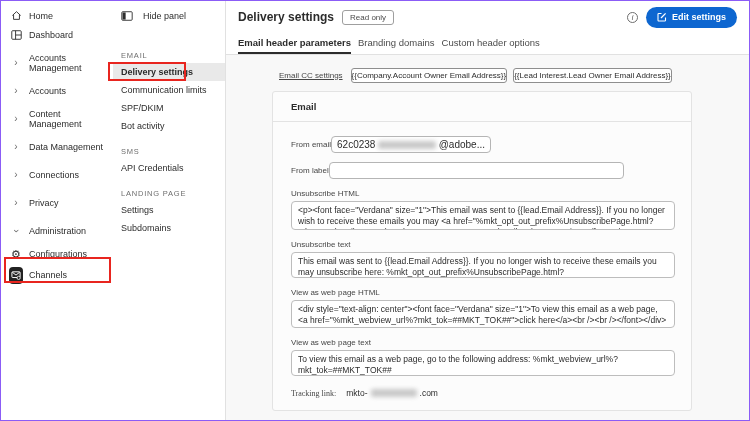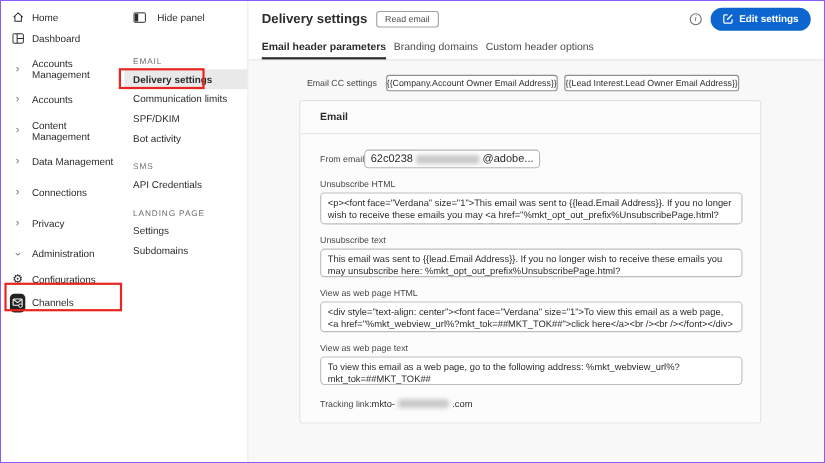--- a/index.html
+++ b/index.html
@@ -34,21 +34,21 @@
   .badge { font-size:8px; color:#4b4b4b; border:1px solid #9f9f9f; border-radius:3px; padding:2px 7px; }
   .spacer { flex:1; }
   .info-ic { width:11px; height:11px; border:1px solid #6e6e6e; border-radius:50%; font-size:7px; color:#464646; display:flex; align-items:center; justify-content:center; font-style:italic; cursor:pointer; }
   .edit-btn { background:#0d66d0; color:#fff; border:none; border-radius:11px; height:21px; padding:0 11px; font-size:9px; font-weight:bold; display:flex; align-items:center; gap:5px; cursor:pointer; font-family:"Liberation Sans", sans-serif; }
   .tabs { background:#fff; display:flex; gap:7px; padding:0 12px; height:22px; border-bottom:1px solid #e1e1e1; }
   .tab { font-size:9.5px; color:#4b4b4b; display:flex; align-items:center; border-bottom:2px solid transparent; cursor:pointer; }
   .tab.active { font-weight:bold; color:#2c2c2c; border-bottom-color:#2c2c2c; }
 
   .content { flex:1; overflow:hidden; }
   .cc-row { display:flex; align-items:center; gap:6px; margin:12px 0 0 53px; height:16px; }
-  .cc-label { font-size:8px; color:#464646; margin-right:2px; }
+  .cc-label { font-size:8px; color:#464646; margin-right:2px;text-decoration:underline; }
   .pill { border:1px solid #8e8e8e; border-radius:3px; background:#fff; font-size:8px; color:#2c2c2c; padding:2px 0; white-space:nowrap; cursor:default; }
 
   .card { margin:8px 0 0 46px; width:420px; background:#fcfcfc; border:1px solid #e3e3e3; border-radius:3px; }
   .card-title { height:30px; display:flex; align-items:center; padding:0 18px; font-size:9.5px; font-weight:bold; border-bottom:1px solid #e3e3e3; }
   .card-body { padding:2px 18px 12px 18px; }
 
   .frow { display:flex; align-items:center; margin-top:12px; }
   .flabel { font-size:8px; color:#464646; min-width:34px; white-space:nowrap; }
   .tinput { border:1px solid #b5b5b5; border-radius:4px; background:#fff; height:17px; font-size:10px; padding:0 5px; display:flex; align-items:center; overflow:hidden; white-space:nowrap; font-family:"Liberation Sans", sans-serif; color:#2c2c2c; }
   .from-email-input { width:160px; }
@@ -59,21 +59,21 @@
 
   .fgroup { margin-top:10px; }
   .glabel { font-size:8px; color:#464646; margin-bottom:3px; }
   .tarea { border:1px solid #bdbdbd; border-radius:4px; background:#fff; width:384px; padding:3px 6px; font-size:8.5px; line-height:11px; color:#2c2c2c; overflow:hidden; overflow-wrap:anywhere; word-break:break-word; }
   .h-unsub-html { height:29px; }
   .h-unsub-text { height:26px; }
   .h-web-html { height:28px; }
   .h-web-text { height:26px; }
 
   .track-row { display:flex; align-items:center; margin-top:12px; font-size:8.5px; }
-  .track-label { font-size:8px; color:#464646; margin-right:0; }
+  .track-label { font-size:8px; color:#464646; margin-right:10px;font-family:Liberation Serif, serif; }
 
   .anno { position:absolute; border:2px solid #e8251f; pointer-events:none; }
   .anno-delivery { left:107px; top:61px; width:78px; height:19px; }
   .anno-channels { left:3px; top:256px; width:107px; height:26px; }
 
   svg { display:block; }
 </style>
 </head>
 <body>
 
@@ -195,21 +195,21 @@
       <span>Settings</span>
     </div>
     <div class="prow">
       <span>Subdomains</span>
     </div>
   </nav>
 
   <main class="main">
     <header class="mhead">
       <span class="mtitle">Delivery settings</span>
-      <span class="badge">Read email</span>
+      <span class="badge">Read only</span>
       <span class="spacer"></span>
       <span class="info-ic">i</span>
       <button class="edit-btn">
         <span>
           <svg width="10" height="10" viewBox="0 0 10 10">
               <path d="M8.5 5.5 V8.2 A0.8 0.8 0 0 1 7.7 9 H1.8 A0.8 0.8 0 0 1 1 8.2 V2.3 A0.8 0.8 0 0 1 1.8 1.5 H4.5" fill="none" stroke="#fff" stroke-width="1.1"></path>
               <path d="M4 6 8.6 1.4" stroke="#fff" stroke-width="1.3"></path>
             </svg>
         </span>
         <span>Edit settings</span>
@@ -241,20 +241,26 @@
 
           <div class="frow">
             <span class="flabel">From email</span>
             <div class="tinput from-email-input">
               <span>62c0238</span>
               <span class="blur-chip blur-email"></span>
               <span>@adobe...</span>
             </div>
           </div>
 
+          <div class="frow" style="margin-top:9px;">
+            <span class="flabel">From label</span>
+            <div class="tinput from-label-input">
+              <span></span>
+            </div>
+          </div>
 
           <div class="fgroup">
             <div class="glabel">Unsubscribe HTML</div>
             <div class="tarea h-unsub-html">&lt;p&gt;&lt;font face="Verdana" size="1"&gt;This email was sent to {{lead.Email Address}}. If you no longer wish to receive these emails you may &lt;a href="%mkt_opt_out_prefix%UnsubscribePage.html?mkt_unsubscribe=1&amp;mkt_tok=##MKT_TOK##"&gt;unsubscribe&lt;/a&gt; at anytime.&lt;/font&gt;&lt;/p&gt;</div>
           </div>
 
           <div class="fgroup">
             <div class="glabel">Unsubscribe text</div>
             <div class="tarea h-unsub-text">This email was sent to {{lead.Email Address}}. If you no longer wish to receive these emails you may unsubscribe here: %mkt_opt_out_prefix%UnsubscribePage.html?mkt_unsubscribe=1&amp;mkt_tok=##MKT_TOK##.</div>
           </div>

